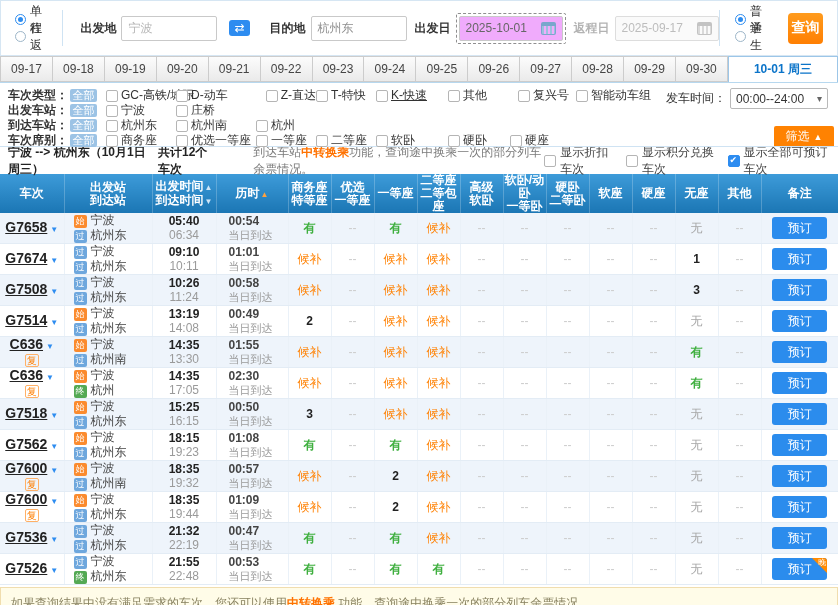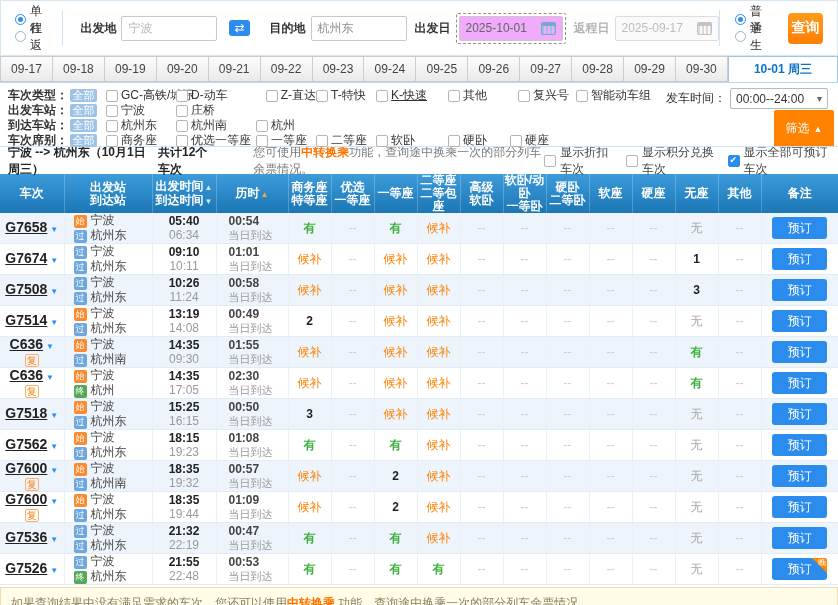--- a/index.html
+++ b/index.html
@@ -48,21 +48,21 @@
     border-radius:2px;font-size:11px;margin-right:9px;cursor:pointer}
   .f-opt{display:flex;align-items:center;gap:3px;cursor:pointer;white-space:nowrap}
   .cb{width:12px;height:12px;border:1px solid #b5b5b5;border-radius:2px;background:#fff;flex:0 0 12px;position:relative}
   .cb.checked{background:#2d8cf0;border-color:#2d8cf0}
   .cb.checked::after{content:"\2714";position:absolute;left:1px;top:-1px;color:#fff;font-size:9px}
   .depart-time{position:absolute;right:10px;top:5px;display:flex;align-items:center;gap:4px}
   .dt-label{font-weight:normal}
   .dt-select{width:98px;height:21px;border:1px solid #b9b9b9;border-radius:2px;display:flex;align-items:center;
     justify-content:space-between;padding:0 5px;cursor:pointer;background:#fff;color:#333}
   .dt-select .arr{color:#666;font-size:10px}
-  .filter-btn{position:absolute;right:4px;bottom:0;width:60px;height:36px;border:none;border-radius:2px 2px 0 0;
+  .filter-btn{position:absolute;right:4px;bottom:0;width:60px;height:20px;border:none;border-radius:2px 2px 0 0;
     background:#ff8201;color:#fff;font-size:12px;cursor:pointer;font-family:inherit}
   .filter-btn .up{font-size:9px;margin-left:4px}
 
   
   .resultbar{height:27px;display:flex;align-items:center;padding:0 8px;background:#fff}
   .route{font-weight:bold;color:#222}
   .route-rest{font-weight:bold;color:#222;margin-left:2px}
   .notice{color:#7a7a7a;margin-left:34px}
   .lnk-orange{color:#ff7200;font-weight:bold;cursor:pointer}
   .toggles{margin-left:auto;display:flex;gap:9px}
@@ -291,21 +291,21 @@
   </div>
   <button class="filter-btn">
     <span>筛选</span><span class="up">▲</span>
   </button>
 </div>
 
 <div class="resultbar">
   <span class="route">宁波 --&gt; 杭州东（10月1日 周三）</span>
   <span class="route-rest">共计12个车次</span>
   <span class="notice">
-    <span>您可使用</span><span class="lnk-orange">中转换乘</span><span>功能，查询途中换乘一次的部分列车余票情况。</span>
+    <span>到达车站</span><span class="lnk-orange">中转换乘</span><span>功能，查询途中换乘一次的部分列车余票情况。</span>
   </span>
   <span class="toggles" id="toggles">
       <span class="toggle">
         <span class="cb"></span>
         <span>显示折扣车次</span>
       </span>
       <span class="toggle">
         <span class="cb"></span>
         <span>显示积分兑换车次</span>
       </span>
@@ -526,21 +526,21 @@
             <div><span class="train-no">C636</span><span class="caret">▼</span></div>
             <div><span class="fuxing">复</span></div>
           </div>
         </td>
         <td class="stcell">
           <div><span class="tag tag-s">始</span><span>宁波</span></div>
           <div><span class="tag tag-p">过</span><span>杭州南</span></div>
         </td>
         <td>
           <div class="dep">14:35</div>
-          <div class="arrv">09:30</div>
+          <div class="arrv">13:30</div>
         </td>
         <td class="durcell">
           <div class="dur">01:55</div>
           <div class="day">当日到达</div>
         </td>
         <td><span class="s-wait">候补</span></td>
         <td><span class="s-none">--</span></td>
         <td><span class="s-wait">候补</span></td>
         <td><span class="s-wait">候补</span></td>
         <td><span class="s-none">--</span></td>

